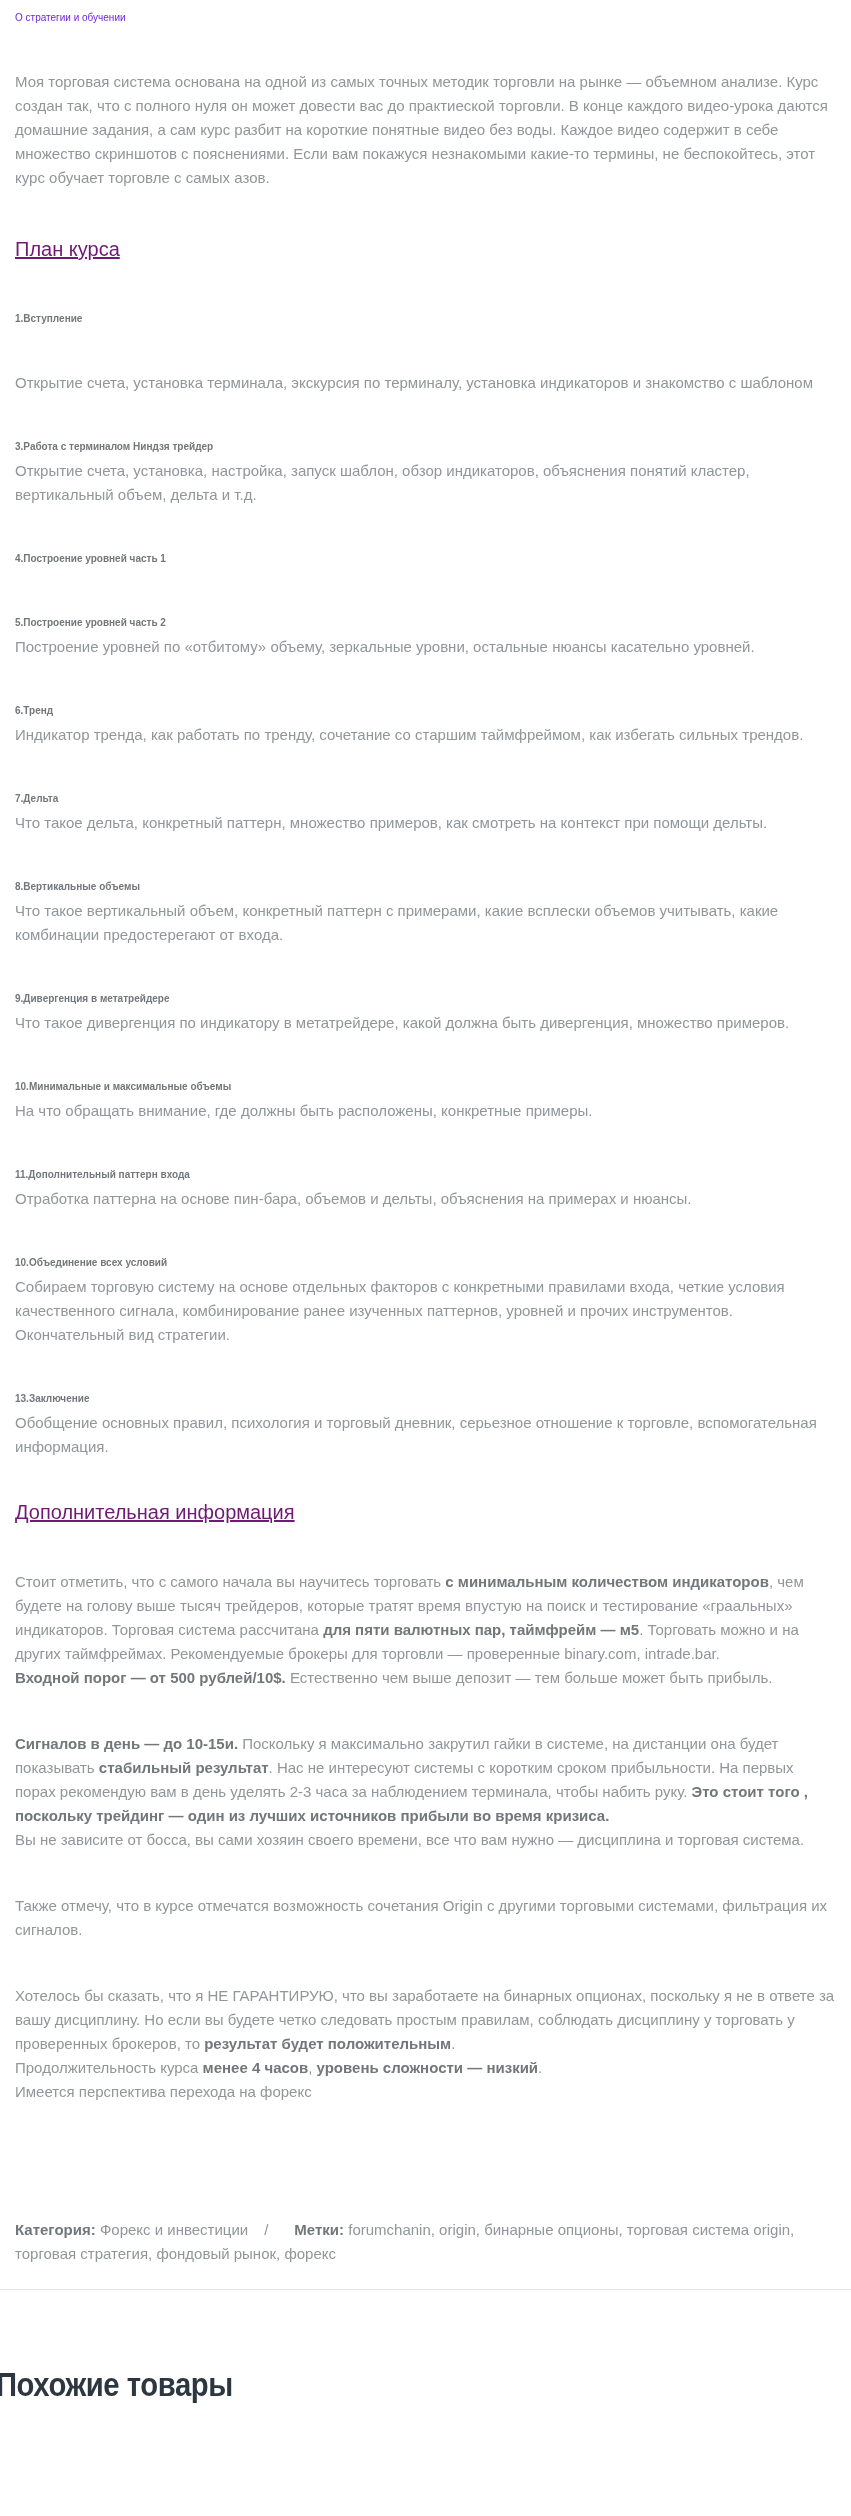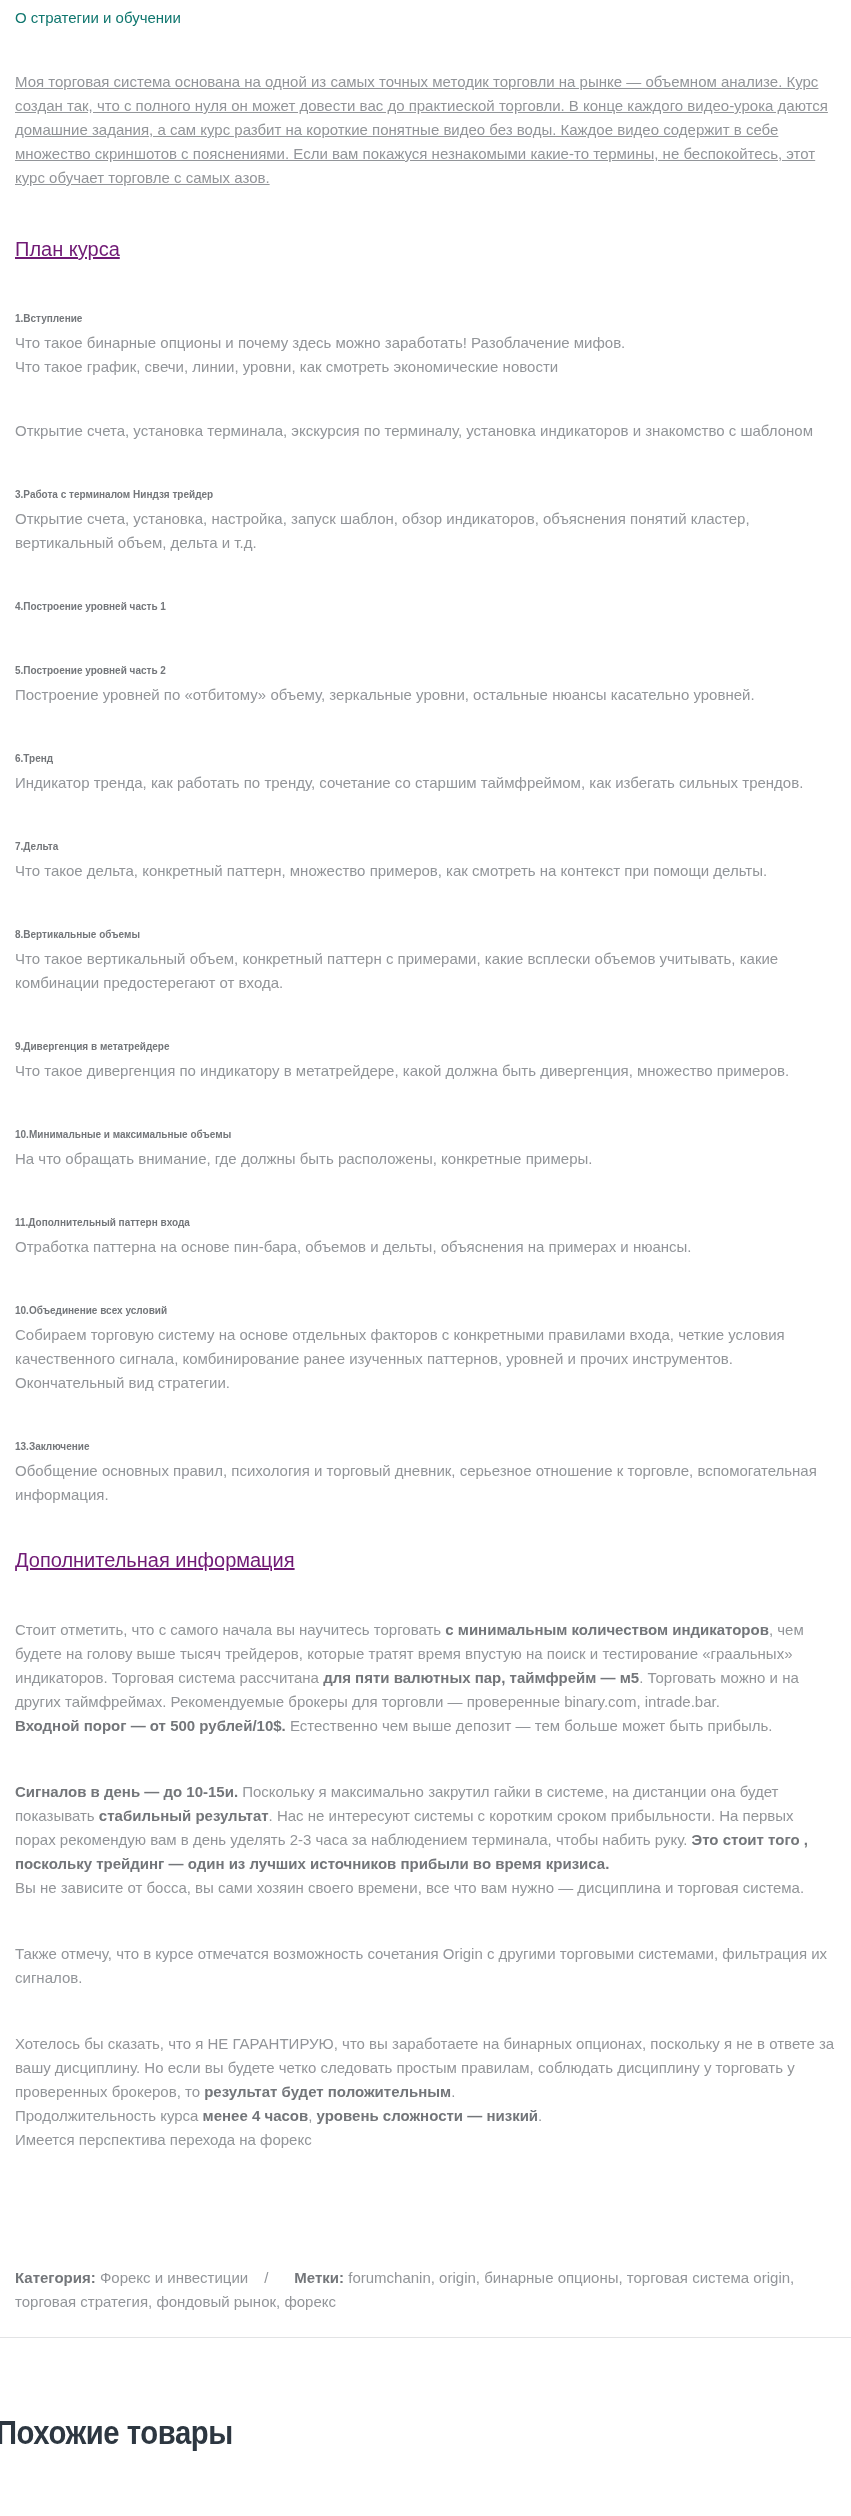--- a/index.html
+++ b/index.html
@@ -9,23 +9,23 @@
     height:2516px;
     overflow:hidden;
     background:#ffffff;
     font-family:"Liberation Sans", sans-serif;
   }
   .content{padding:8px 15px 0 15px;}
 
   .txt{font-size:15px;line-height:24px;color:#929599;}
   strong{font-weight:700;color:#73767a;}
 
-  .tab-title{font-size:15px;line-height:20px;color:#0f766e;margin:0 0 42px 0;}
+  .tab-title{font-size:10px;line-height:20px;color:#6d28d9;margin:0 0 42px 0;}
 
-  .intro{margin:0 0 46px 0;text-decoration:underline;}
+  .intro{margin:0 0 46px 0;}
 
   .heading-wrap{margin:0 0 45px 0;}
   .section-link{
     display:inline-block;
     font-size:20px;
     line-height:26px;
     font-weight:400;
     color:#701a75;
     text-decoration:underline;
     cursor:pointer;
@@ -71,24 +71,20 @@
 
     <p class="txt intro">Моя торговая система основана на одной из самых точных методик торговли на рынке — объемном анализе. Курс создан так, что с полного нуля он может довести вас до практиеской торговли. В конце каждого видео-урока даются домашние задания, а сам курс разбит на короткие понятные видео без воды. Каждое видео содержит в себе множество скриншотов с пояснениями. Если вам покажуся незнакомыми какие-то термины, не беспокойтесь, этот курс обучает торговле с самых азов.</p>
 
     <p class="heading-wrap">
       <a class="section-link">План курса</a>
     </p>
 
     <div id="plan-list">
   <div class="plan-item">
     <p class="plan-title txt">1.Вступление</p>
-    <p class="plan-desc txt">
-            <span class="desc-line">Что такое бинарные опционы и почему здесь можно заработать! Разоблачение мифов.</span>
-            <span class="desc-line">Что такое график, свечи, линии, уровни, как смотреть экономические новости</span>
-          </p>
   </div>
 
   <div class="plan-item">
     <p class="plan-desc txt">
             <span class="desc-line">Открытие счета, установка терминала, экскурсия по терминалу, установка индикаторов и знакомство с шаблоном</span>
           </p>
   </div>
 
   <div class="plan-item">
     <p class="plan-title txt">3.Работа с терминалом Ниндзя трейдер</p>

